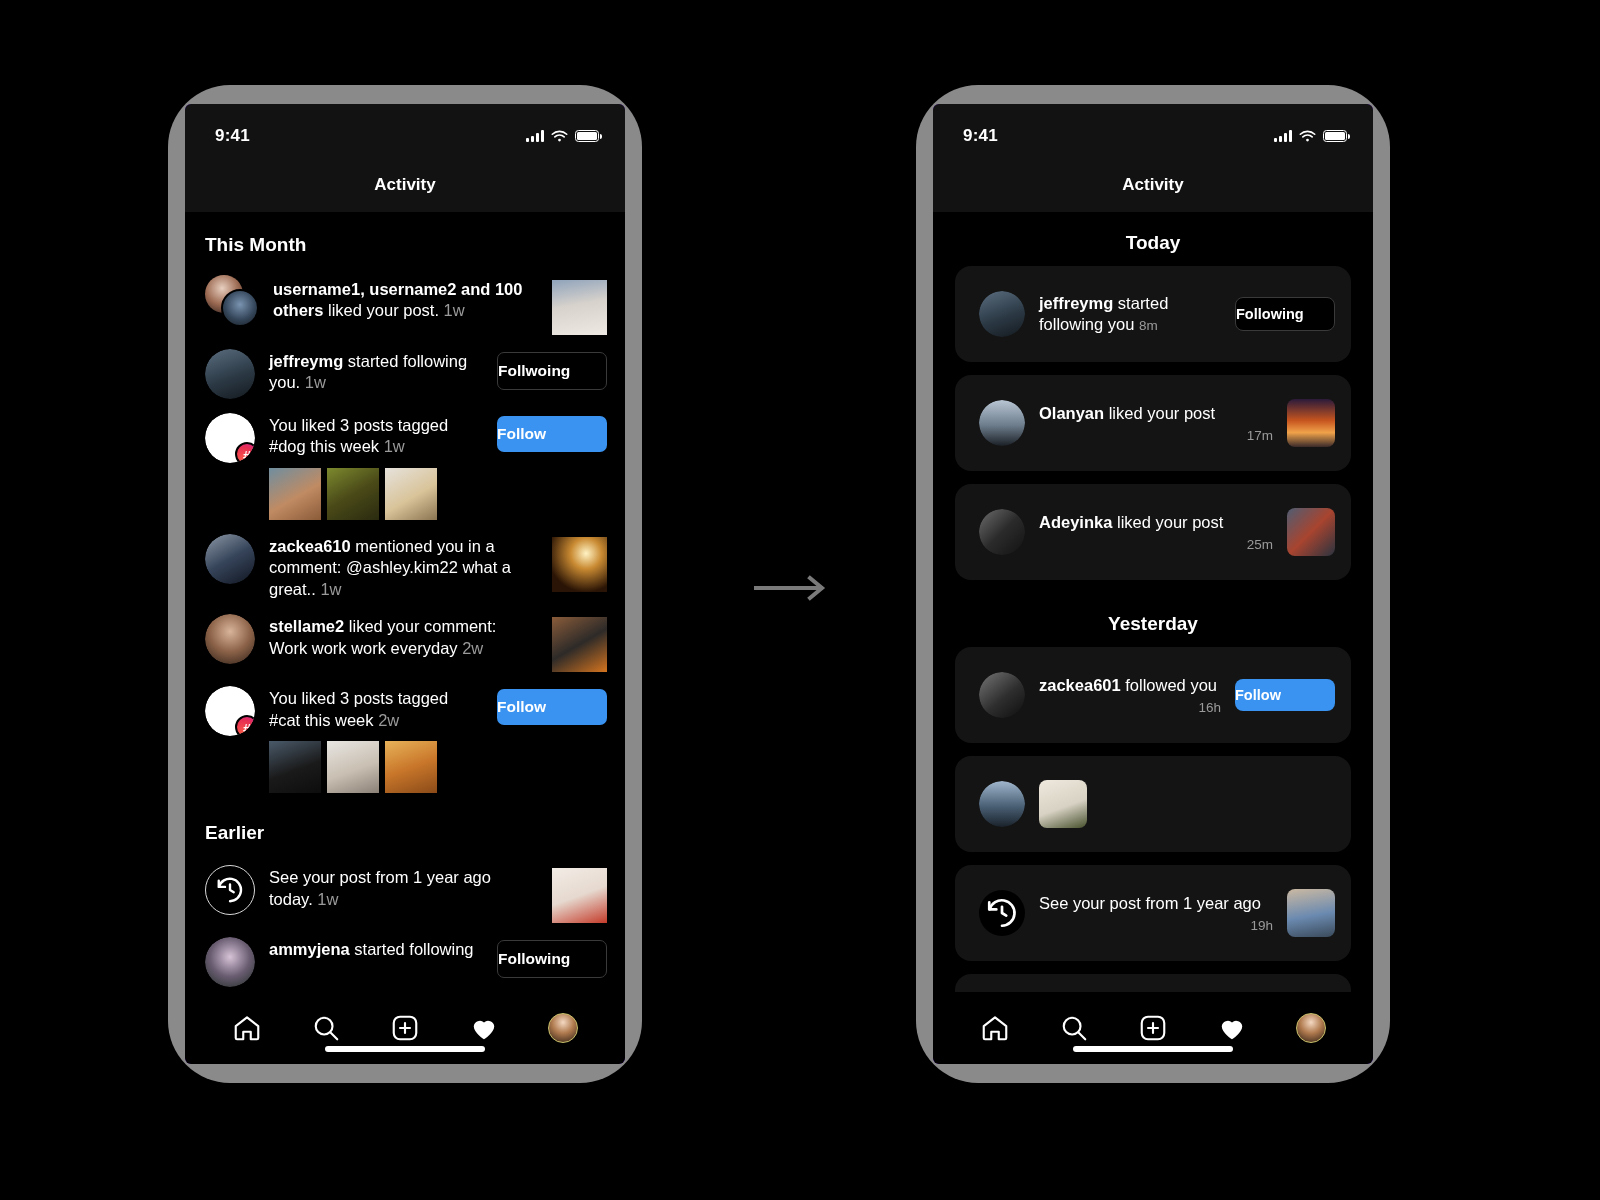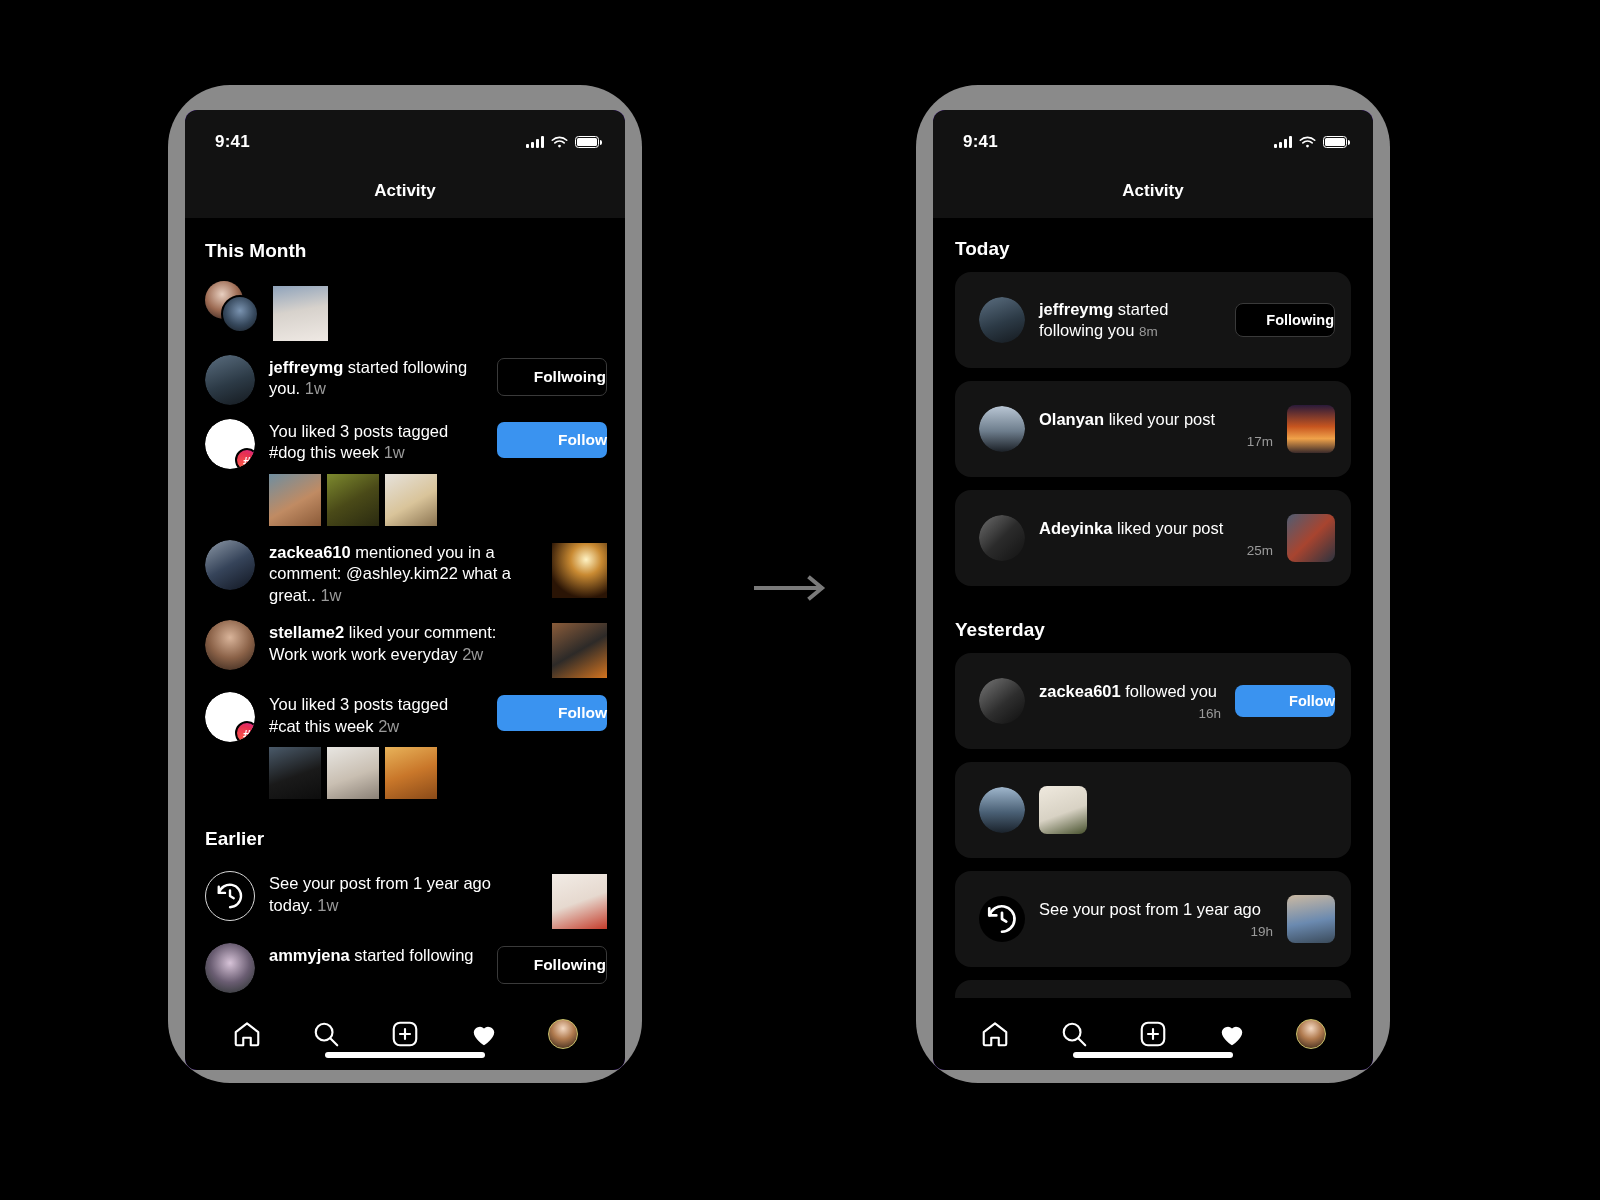--- a/index.html
+++ b/index.html
@@ -18,23 +18,23 @@
     background: #8a8a8a;
     border-radius: 62px;
     padding: 19px 17px 19px 17px;
   }
   .phone.left  { left: 168px; top: 85px; }
   .phone.right { left: 916px; top: 85px; }
   .screen {
     position: relative;
     width: 100%; height: 100%;
     background: #6d28d9;
-    border-radius: 12px;
+    border-radius: 6px;
     overflow: hidden;
-    display: flex; flex-direction: column; margin-top: 6px;
+    display: flex; flex-direction: column;
   }
 
   
   .statusbar {
     flex: 0 0 auto;
     height: 54px;
     background: #121212;
     display: flex; align-items: center; justify-content: space-between;
     padding: 10px 26px 0 30px;
   }
@@ -60,21 +60,21 @@
     display: flex; align-items: center; justify-content: center;
   }
   .nav-title { color:#fff; font-size: 17px; font-weight: bold; }
 
   
   .feed { flex: 1 1 auto; overflow: hidden; position: relative; background:#000; }
   .feed-inner { padding-bottom: 10px; }
 
   .section-title { color:#fff; font-size:19px; font-weight:bold; }
   .feed.plain .section-title { padding: 22px 20px 14px; }
-  .feed.cards  .section-title { padding: 20px 22px 12px; }
+  .feed.cards  .section-title { padding: 20px 22px 12px; text-align: center; }
 
   
   .row {
     display: flex; align-items: flex-start; gap: 14px;
     padding: 7px 18px 7px 20px;
   }
   .avatar { flex:0 0 auto; width:50px; height:50px; border-radius:50%; overflow:hidden; position:relative; }
   .avatar.dbl { width:54px; height:50px; overflow:visible; }
   .av-img { width:100%; height:100%; border-radius:50%; background-size:cover; background-position:center; }
   .av-a {
@@ -102,21 +102,21 @@
   .row-text { color:#fff; font-size:16.5px; line-height:1.3; }
   .row-text b { font-weight: bold; }
   .row-text .t { color:#9a9a9a; }
   .thumbs { display:flex; gap:6px; margin-top:10px; }
   .thumbs .th { width:52px; height:52px; background-size:cover; background-position:center; }
 
   .row-right { flex:0 0 auto; padding-top:3px; }
   .post-thumb { width:55px; height:55px; background-size:cover; background-position:center; }
 
   .btn {
-    border-radius:7px; font-size:15.5px; font-weight:bold; text-align:right;
+    border-radius:7px; font-size:15.5px; font-weight:bold; text-align:left;
     padding:9px 0; min-width:110px; display:block;
   }
   .btn.follow { background:#3a93f0; color:#fff; }
   .btn.following { background:#000; color:#fff; border:1px solid #3a3a3a; }
 
   
   .card {
     background:#141414; border-radius:16px; margin: 0 22px 13px;
     display:flex; align-items:center; gap:14px;
     padding: 22px 16px 22px 24px; min-height: 96px;
@@ -187,20 +187,23 @@
       </div>
 
       <div class="feed plain">
         <div class="feed-inner" id="left-feed">
             <div class="section-title">This Month</div>
             <div class="row">
               <div class="avatar dbl">
                 <div class="av-a" style="background-image:radial-gradient(circle at 45% 35%,#e8cfc0 0%,#9c6a52 50%,#1e1414 100%)"></div>
                 <div class="av-b" style="background-image:radial-gradient(circle at 50% 40%,#7a93b0 0%,#36485c 55%,#14181e 100%)"></div>
               </div>
+              <div class="row-body">
+                <div class="row-text"><b>username1, username2 and 100 others</b><span> liked your post. </span><span class="t">1w</span></div>
+              </div>
               <div class="row-right">
                 <div class="post-thumb" style="background-image:linear-gradient(170deg,#8fa3bb 0%,#d7d2cc 45%,#efe9e4 100%)"></div>
               </div>
             </div>
             <div class="row">
               <div class="avatar">
                 <div class="av-img" style="background-image:linear-gradient(160deg,#5b6e80 0%,#2c3a46 55%,#14191e 100%)"></div>
               </div>
               <div class="row-body">
                 <div class="row-text"><b>jeffreymg</b><span> started following you. </span><span class="t">1w</span></div>

